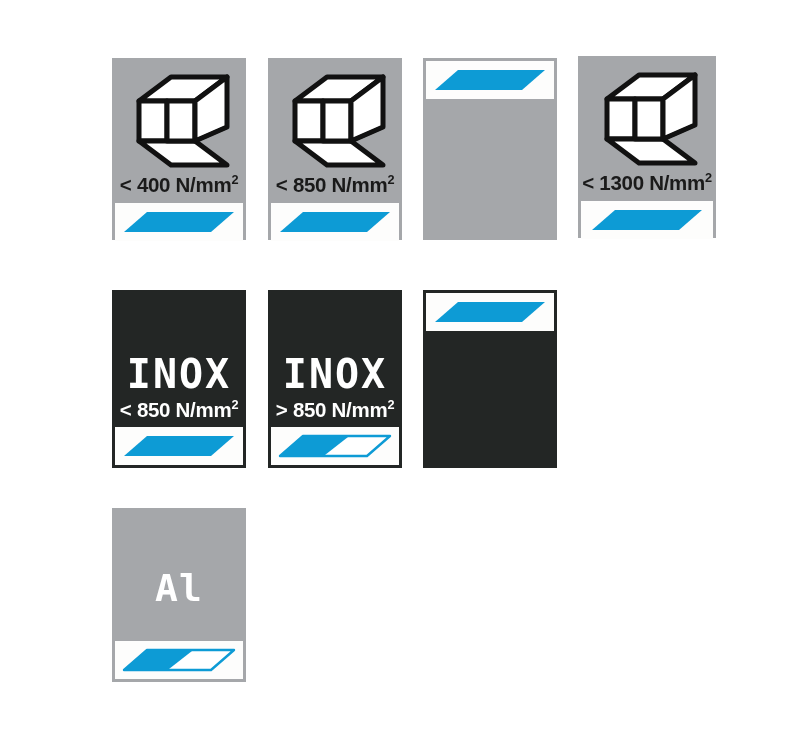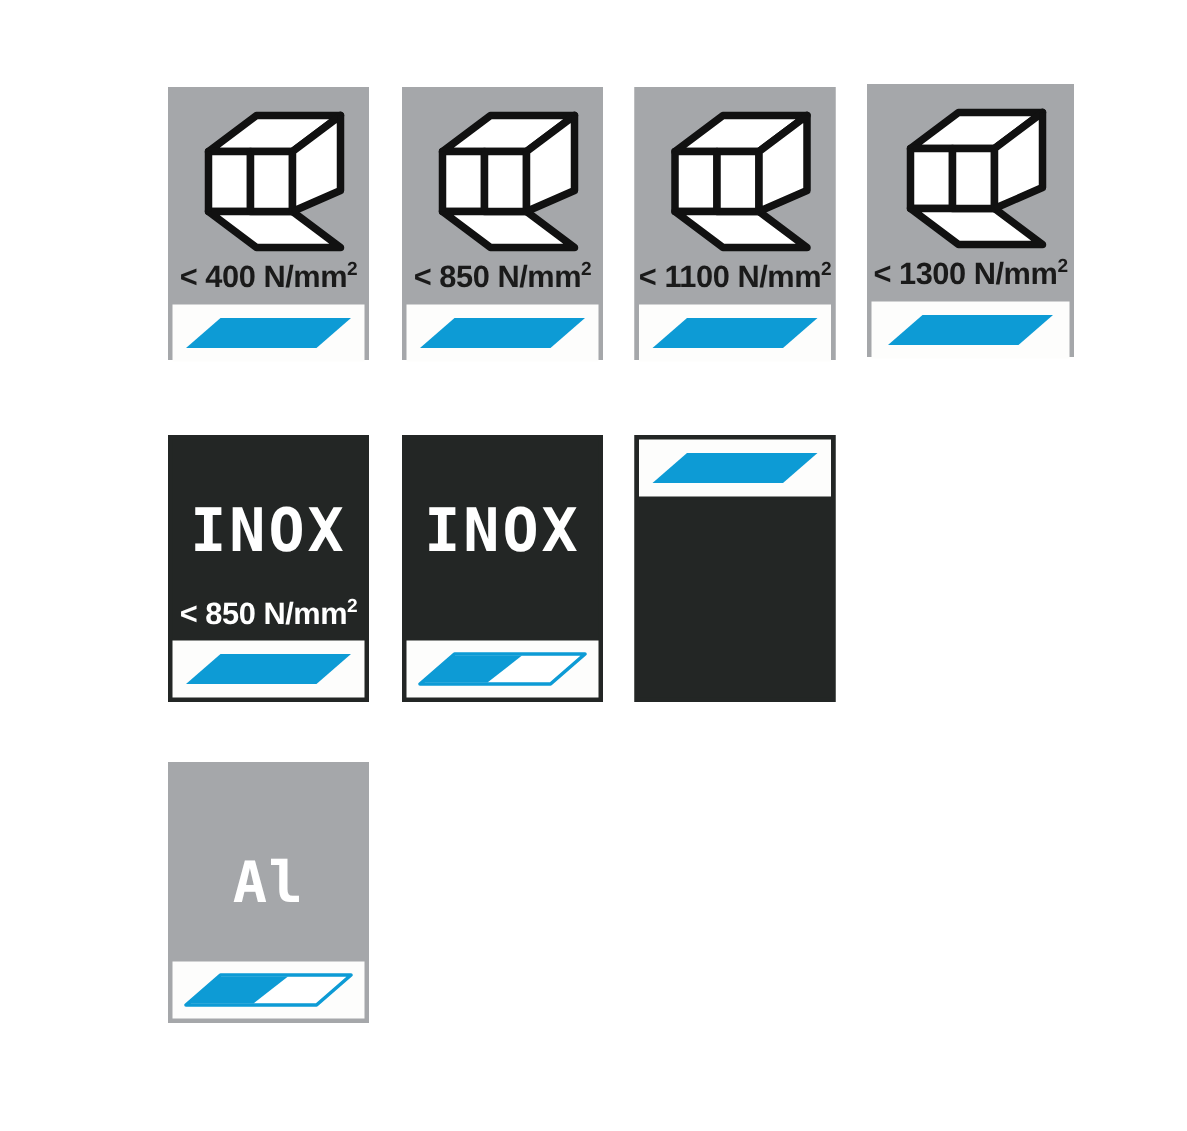--- a/index.html
+++ b/index.html
@@ -68,21 +68,21 @@
     color: #ffffff;
     font-weight: 700;
     letter-spacing: 1px;
     text-align: center;
     line-height: 1.05;
     width: 100%;
   }
   .techno.inox {
     font-size: 40px;
     letter-spacing: 2px;
-    margin-top: 40px;
+    margin-top: 60px;
   }
   .techno.al {
     font-size: 38px;
     letter-spacing: 1px;
     margin-top: 58px;
   }
   .techno.multi {
     font-size: 21px;
     letter-spacing: 0.5px;
     margin-top: 26px;
@@ -183,71 +183,48 @@
       </div>
     </div>
     <div class="strip">
       <svg width="116" height="26" viewBox="0 0 116 26">
         <polygon points="26,3 113,3 90,23 3,23" fill="#0d9bd5"></polygon>
       </svg>
     </div>
   </div>
 
   <div class="card light" style="left:423px; top:58px; width:134px; height:182px;">
+    <div class="strip">
+      <svg width="116" height="26" viewBox="0 0 116 26">
+        <polygon points="26,3 113,3 90,23 3,23" fill="#0d9bd5"></polygon>
+      </svg>
+    </div>
+  </div>
+
+  <div class="card light" style="left:578px; top:56px; width:138px; height:182px;">
     <div class="card-body">
       <div class="beam-wrap">
         <svg width="104" height="100" viewBox="0 0 104 100" aria-hidden="true">
           <g stroke="#111111" stroke-width="5" stroke-linejoin="round" fill="#ffffff">
             <path d="M12 30 L44 6 L100 6 L68 30 Z"></path>
             <path d="M12 30 L40 30 L40 70 L12 70 Z" fill="#ffffff"></path>
             <path d="M12 70 L44 94 L100 94 L68 70 Z"></path>
             <path d="M40 30 L68 30 L68 70 L40 70 Z" fill="#ffffff"></path>
             <path d="M68 30 L100 6 L100 56 L68 70 Z" fill="#ffffff"></path>
           </g>
           <g stroke="#111111" stroke-width="4" fill="none" stroke-linejoin="round">
             <path d="M12 30 L12 70"></path>
             <path d="M40 30 L40 70"></path>
             <path d="M68 30 L68 70"></path>
             <path d="M100 6 L100 56"></path>
             <path d="M68 70 L100 56"></path>
           </g>
         </svg>
       </div>
       <div class="caption">
-        <span>&lt; 1100 N/mm</span><sup>2</sup>
-      </div>
-    </div>
-    <div class="strip">
-      <svg width="116" height="26" viewBox="0 0 116 26">
-        <polygon points="26,3 113,3 90,23 3,23" fill="#0d9bd5"></polygon>
-      </svg>
-    </div>
-  </div>
-
-  <div class="card light" style="left:578px; top:56px; width:138px; height:182px;">
-    <div class="card-body">
-      <div class="beam-wrap">
-        <svg width="104" height="100" viewBox="0 0 104 100" aria-hidden="true">
-          <g stroke="#111111" stroke-width="5" stroke-linejoin="round" fill="#ffffff">
-            <path d="M12 30 L44 6 L100 6 L68 30 Z"></path>
-            <path d="M12 30 L40 30 L40 70 L12 70 Z" fill="#ffffff"></path>
-            <path d="M12 70 L44 94 L100 94 L68 70 Z"></path>
-            <path d="M40 30 L68 30 L68 70 L40 70 Z" fill="#ffffff"></path>
-            <path d="M68 30 L100 6 L100 56 L68 70 Z" fill="#ffffff"></path>
-          </g>
-          <g stroke="#111111" stroke-width="4" fill="none" stroke-linejoin="round">
-            <path d="M12 30 L12 70"></path>
-            <path d="M40 30 L40 70"></path>
-            <path d="M68 30 L68 70"></path>
-            <path d="M100 6 L100 56"></path>
-            <path d="M68 70 L100 56"></path>
-          </g>
-        </svg>
-      </div>
-      <div class="caption">
         <span>&lt; 1300 N/mm</span><sup>2</sup>
       </div>
     </div>
     <div class="strip">
       <svg width="116" height="26" viewBox="0 0 116 26">
         <polygon points="26,3 113,3 90,23 3,23" fill="#0d9bd5"></polygon>
       </svg>
     </div>
   </div>
 
@@ -261,20 +238,23 @@
     <div class="strip">
       <svg width="116" height="26" viewBox="0 0 116 26">
         <polygon points="26,3 113,3 90,23 3,23" fill="#0d9bd5"></polygon>
       </svg>
     </div>
   </div>
 
   <div class="card dark" style="left:268px; top:290px; width:134px; height:178px;">
     <div class="card-body">
       <div class="techno inox">INOX</div>
+      <div class="caption">
+        <span>&gt; 850 N/mm</span><sup>2</sup>
+      </div>
     </div>
     <div class="strip">
       <svg width="116" height="26" viewBox="0 0 116 26">
         <polygon points="26,3 113,3 90,23 3,23" fill="#ffffff" stroke="#0d9bd5" stroke-width="2.4" stroke-linejoin="round"></polygon>
         <polygon points="26,4 71,4 48,22 4,22" fill="#0d9bd5"></polygon>
       </svg>
     </div>
   </div>
 
   <div class="card dark" style="left:423px; top:290px; width:134px; height:178px;">

